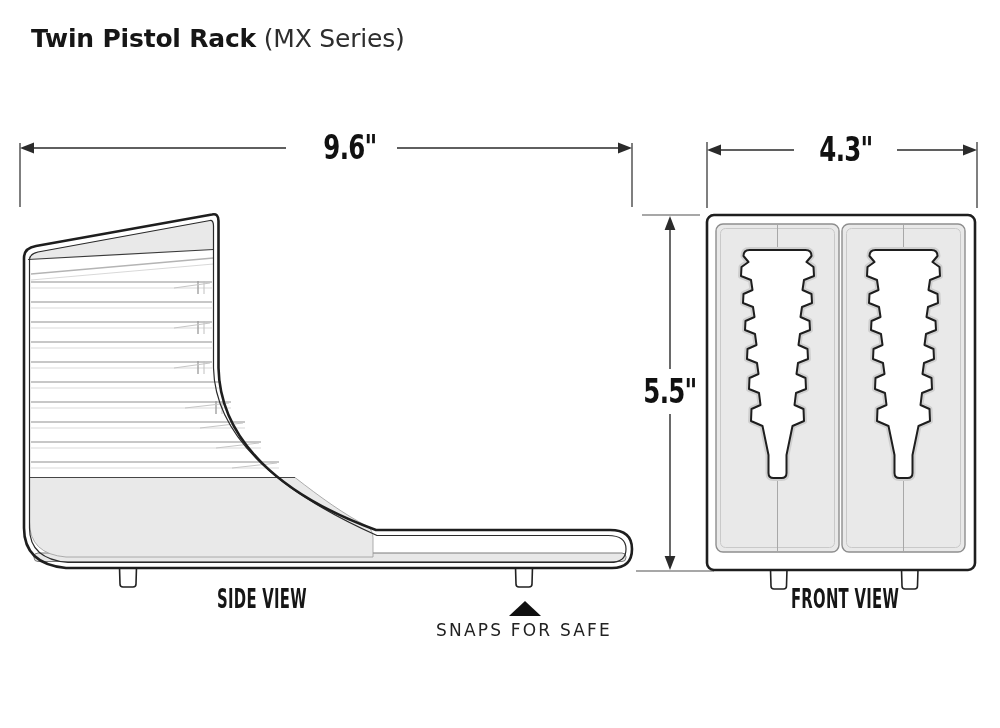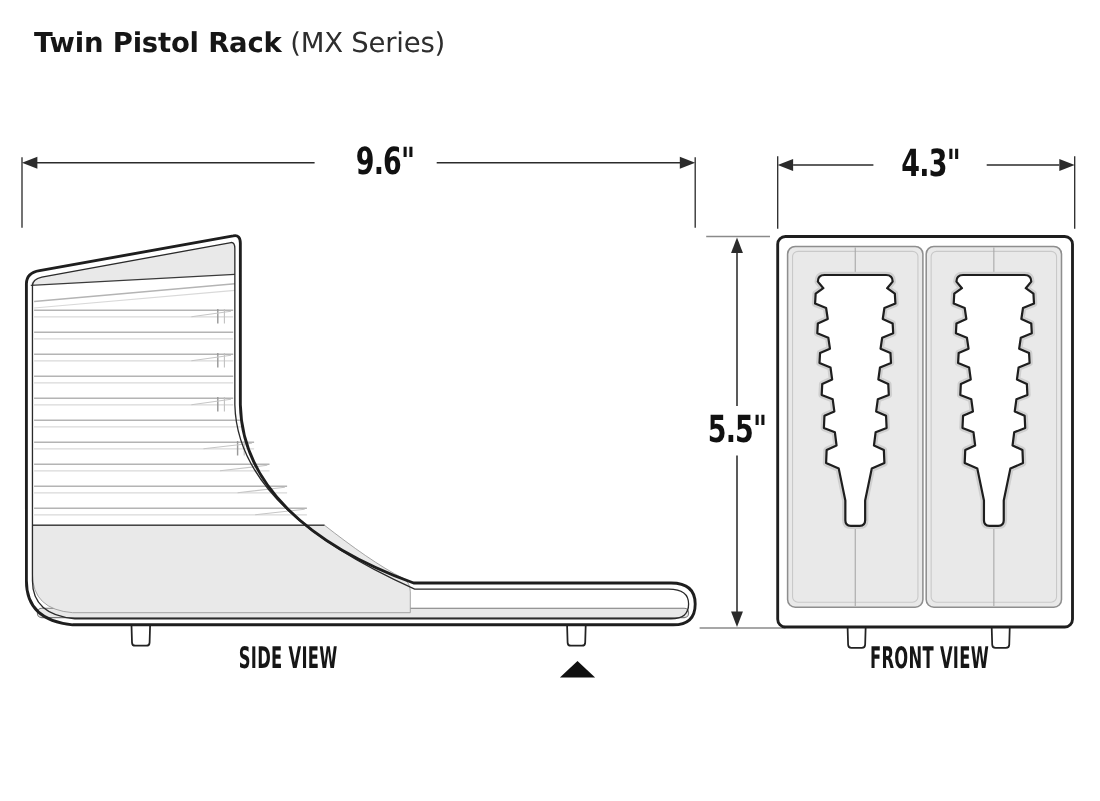--- a/index.html
+++ b/index.html
@@ -165,14 +165,15 @@
       <rect x="142" y="12" width="123" height="328" rx="7" fill="#e9e9e9" stroke="#8e8e8e" stroke-width="1.4"></rect>
       <rect x="146.5" y="16.5" width="114" height="319" rx="5" fill="none" stroke="#c9c9c9" stroke-width="1"></rect>
       <line x1="203.5" y1="13" x2="203.5" y2="339" stroke="#a8a8a8" stroke-width="1"></line>
       <use href="#slotPath" transform="translate(203.5,38)" fill="none" stroke="#cfcfcf" stroke-width="6" stroke-linejoin="round"></use>
       <use href="#slotPath" transform="translate(203.5,38)" fill="#ffffff" class="ol" stroke-width="2" stroke-linejoin="round"></use>
     </g>
   </svg>
 
   <div id="side-view-label" class="abs view-label">SIDE VIEW</div>
   <div id="front-view-label" class="abs view-label">FRONT VIEW</div>
+  <div id="snaps-label" class="abs">SNAPS FOR SAFE</div>
 
 </div>
 
 </body></html>

